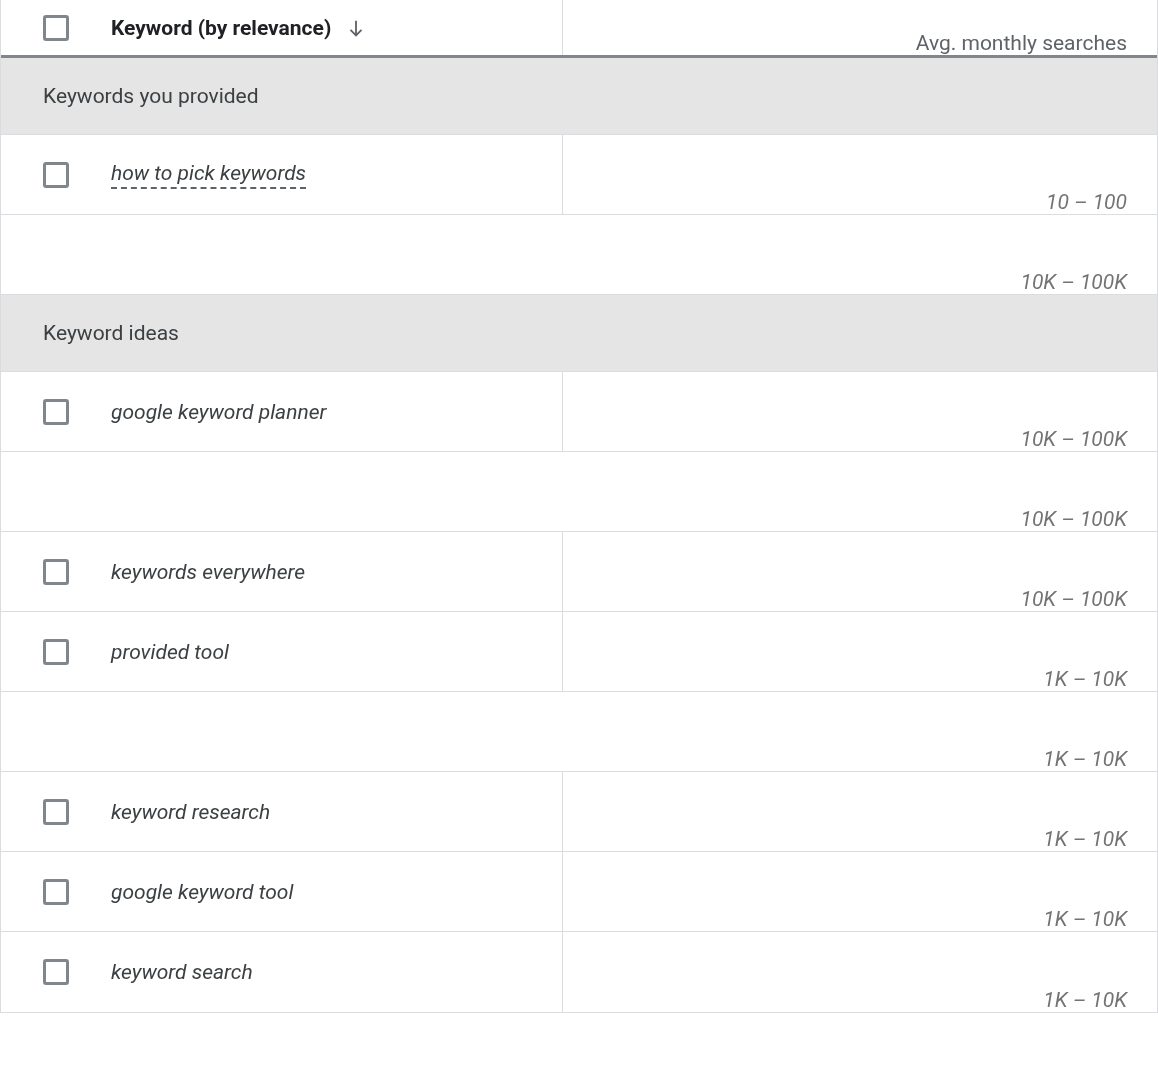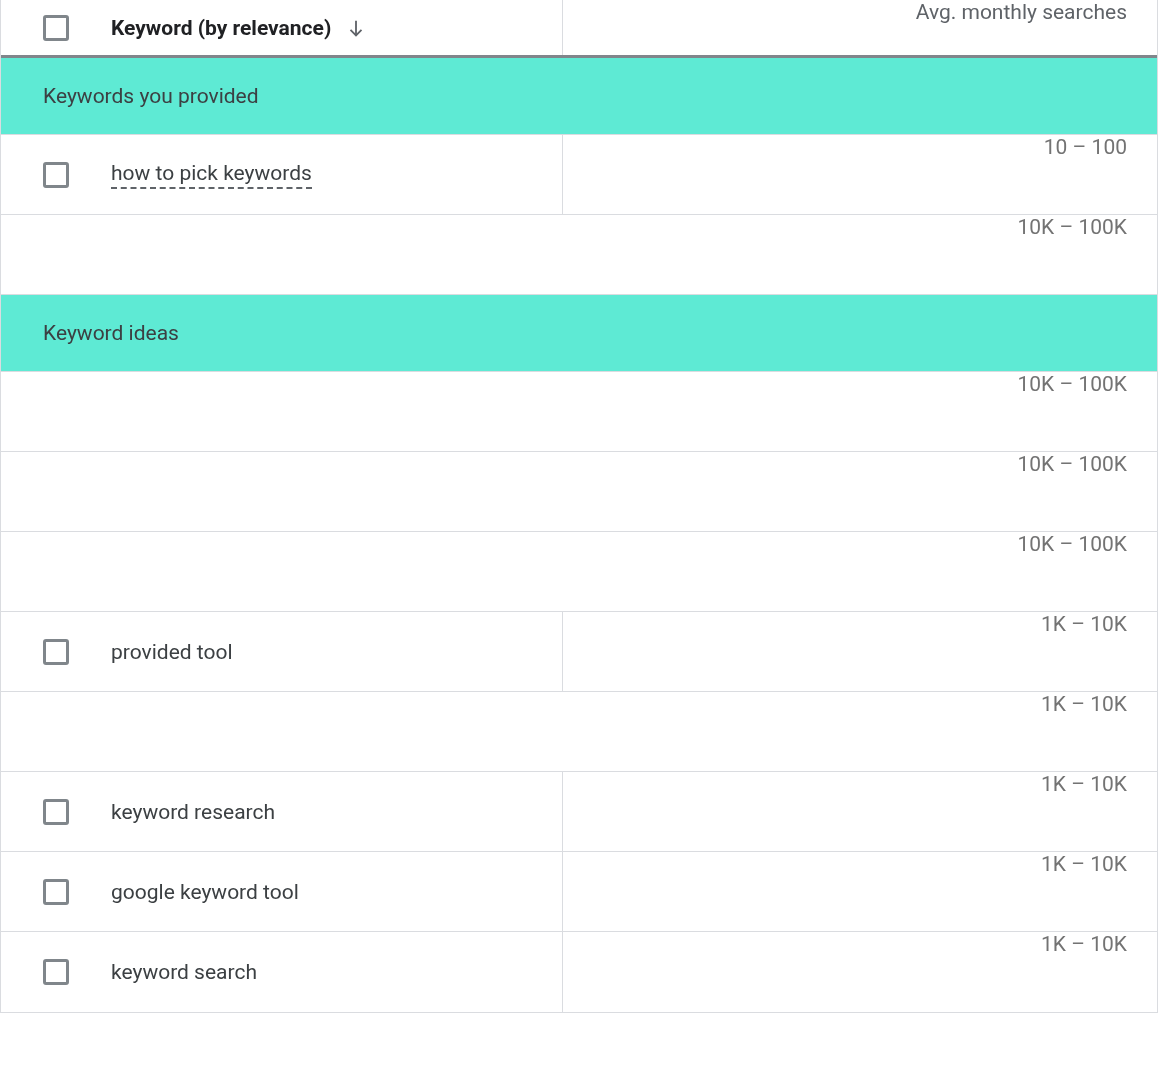--- a/index.html
+++ b/index.html
@@ -28,21 +28,21 @@
       width: 562px;
       display: flex;
       align-items: center;
       padding-left: 42px;
       border-right: 1px solid #dadce0;
       height: 100%;
     }
     .col-searches {
       flex: 1;
       display: flex;
-      align-items: flex-start;
+      align-items: flex-end;
       justify-content: flex-end;
       padding-right: 30px;
       height: 100%;
     }
     .header-row .col-keyword {
       font-weight: 700;
       font-size: 21px;
       color: #202124;
     }
     .header-row .col-searches {
@@ -56,31 +56,32 @@
     .checkbox {
       width: 26px;
       height: 26px;
       border: 3px solid #80868b;
       border-radius: 3px;
       margin-right: 42px;
       cursor: pointer;
       flex-shrink: 0;
     }
     .section-header {
-      background: #5eead4;
+      background: #e5e5e5;
       padding: 26px 42px;
       font-size: 21px;
       color: #3c4043;
       border-bottom: 1px solid #dadce0;
     }
     .data-row {
       display: flex;
       height: 80px;
       border-bottom: 1px solid #dadce0;
       background: #fff;
+      font-style: italic;
     }
     .data-row:last-child {
       border-bottom: none;
     }
     .data-row .col-keyword {
       font-size: 21px;
       color: #3c4043;
     }
     .data-row .col-searches {
       font-size: 21px;
@@ -126,30 +127,38 @@
           <span>10 – 100</span>
         </div>
       </div>
       <div class="data-row">
         <div class="col-searches">
           <span>10K – 100K</span>
         </div>
       </div>
       <div class="section-header">Keyword ideas</div>
       <div class="data-row">
-        <div class="col-searches">
-          <span>10K – 100K</span>
-        </div>
-      </div>
-      <div class="data-row">
-        <div class="col-searches">
-          <span>10K – 100K</span>
-        </div>
-      </div>
-      <div class="data-row">
+        <div class="col-keyword">
+          <div class="checkbox"></div>
+          <span class="keyword-text">google keyword planner</span>
+        </div>
+        <div class="col-searches">
+          <span>10K – 100K</span>
+        </div>
+      </div>
+      <div class="data-row">
+        <div class="col-searches">
+          <span>10K – 100K</span>
+        </div>
+      </div>
+      <div class="data-row">
+        <div class="col-keyword">
+          <div class="checkbox"></div>
+          <span class="keyword-text">keywords everywhere</span>
+        </div>
         <div class="col-searches">
           <span>10K – 100K</span>
         </div>
       </div>
       <div class="data-row">
         <div class="col-keyword">
           <div class="checkbox"></div>
           <span class="keyword-text">provided tool</span>
         </div>
         <div class="col-searches">

